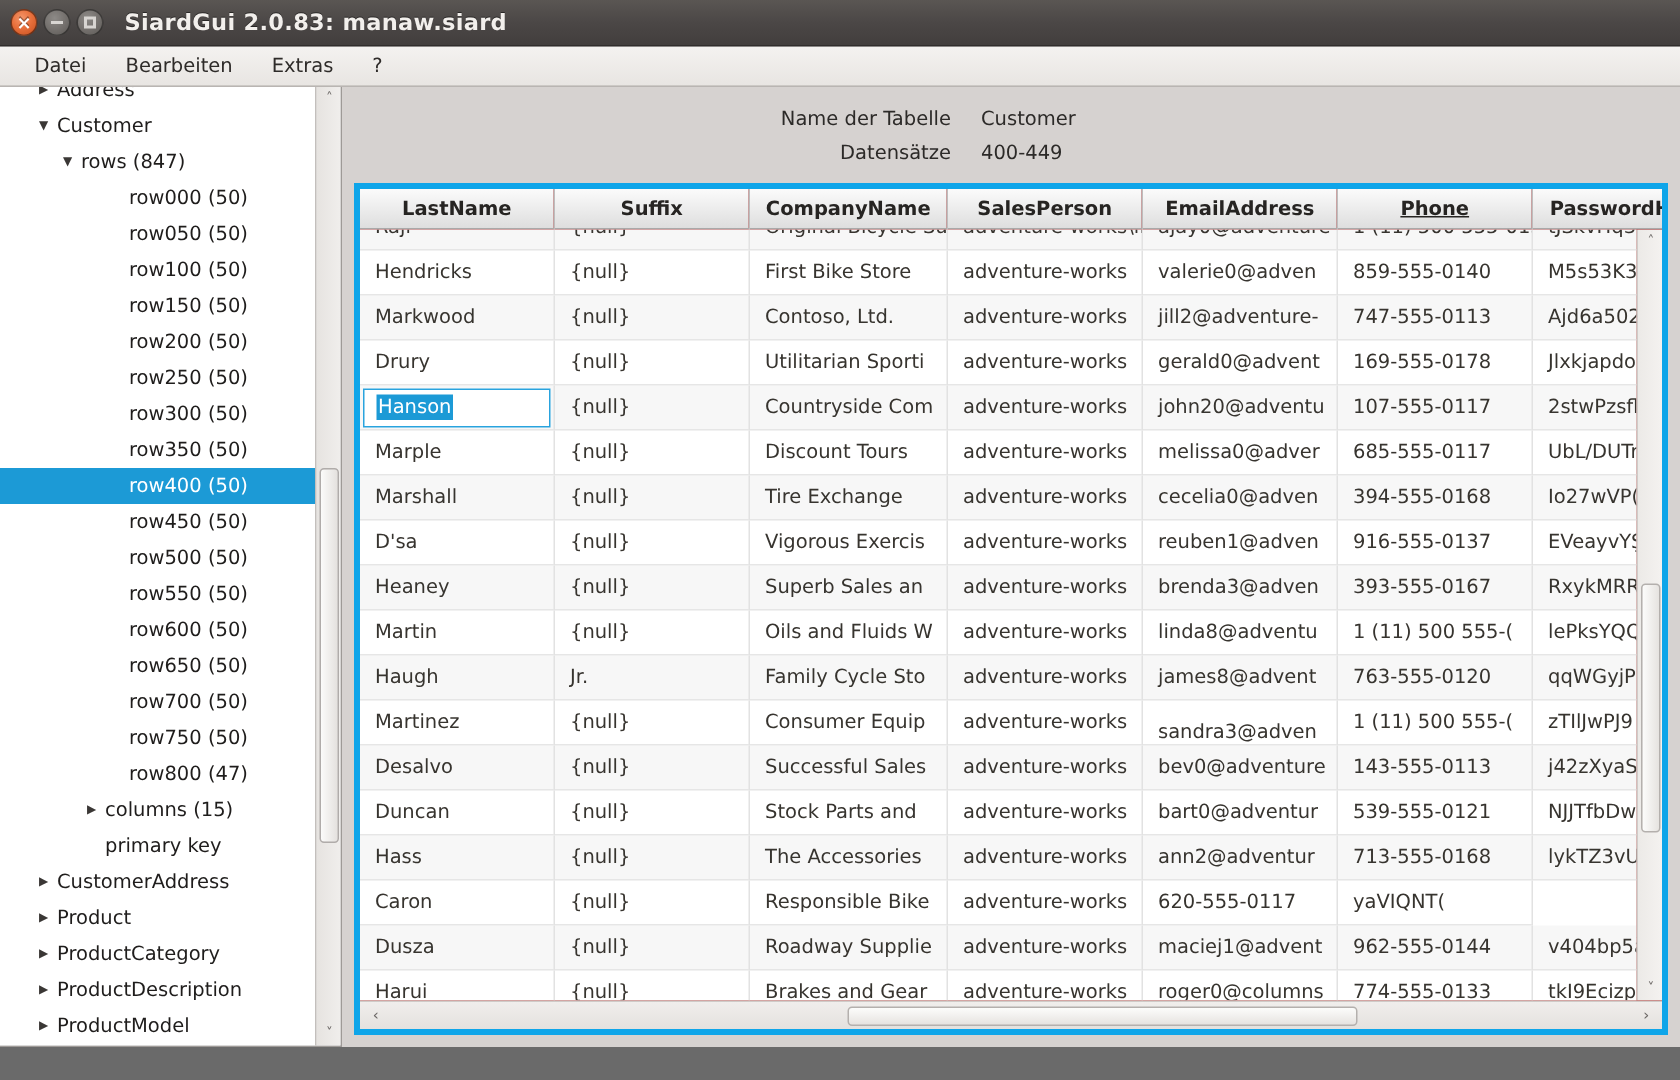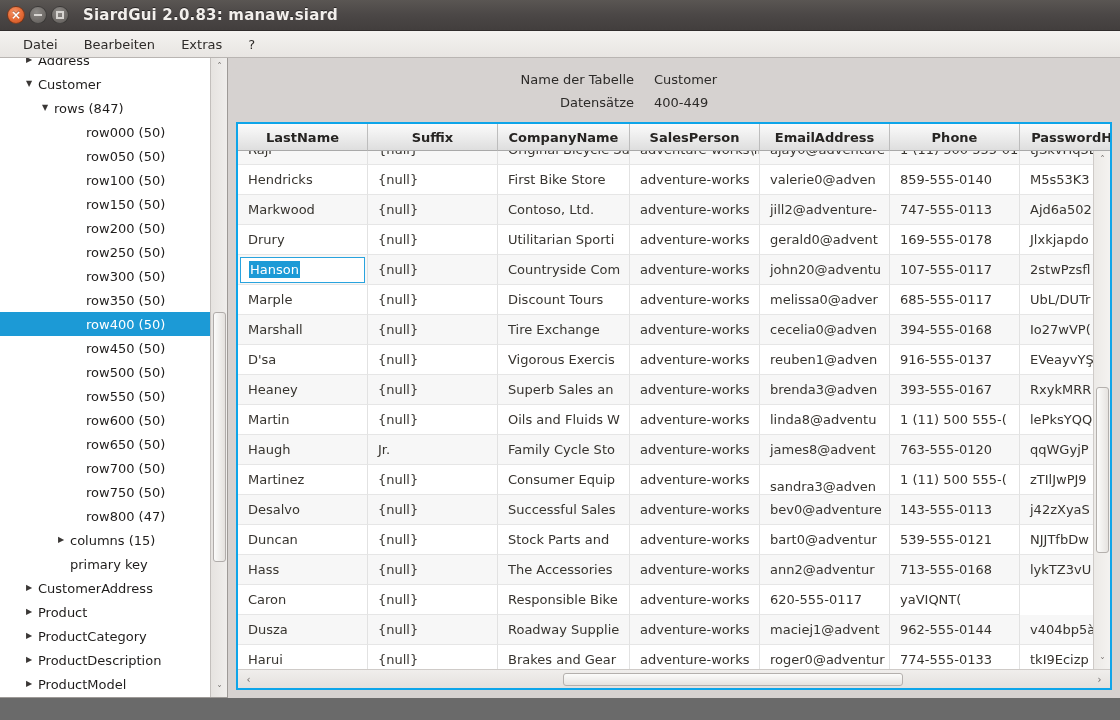--- a/index.html
+++ b/index.html
@@ -119,21 +119,21 @@
   .metarow {
     display: flex; justify-content: center; align-items: center;
     font-size: 13px; color: #2c2a28; height: 23px;
   }
   .metalabel { width: 190px; text-align: right; padding-right: 20px; }
   .metavalue { width: 230px; text-align: left; }
 
   
   .tablebox {
     flex: 1 1 auto; margin-top: 8px;
-    border: 2px solid #0ea5e9; background: #b91c1c;
+    border: 4px solid #0ea5e9; background: #b91c1c;
     display: flex; flex-direction: column; min-height: 0;
     overflow: hidden;
   }
   .tablehead { display: flex; height: 27px; flex: 0 0 27px; }
   .th {
     background: linear-gradient(to bottom,#fbfbfb 0%,#ececec 52%,#dedede 100%);
     border-right: 1px solid #bdbdbd; border-bottom: 1px solid #a9a9a9;
     font-size: 13px; font-weight: bold; color: #262422;
     display: flex; align-items: center; justify-content: center;
     overflow: hidden; white-space: nowrap;
@@ -364,21 +364,21 @@
         <div class="metavalue">400-449</div>
       </div>
 
       <div class="tablebox">
         <div class="tablehead" id="table-head">
             <div class="th" style="width: 130px; flex: 0 0 130px;">LastName</div>
             <div class="th" style="width: 130px; flex: 0 0 130px;">Suffix</div>
             <div class="th" style="width: 132px; flex: 0 0 132px;">CompanyName</div>
             <div class="th" style="width: 130px; flex: 0 0 130px;">SalesPerson</div>
             <div class="th" style="width: 130px; flex: 0 0 130px;">EmailAddress</div>
-            <div class="th" style="width: 130px; flex: 0 0 130px;">Phone</div>
+            <div class="th" style="width: 130px; flex: 0 0 130px; text-decoration: underline;">Phone</div>
             <div class="th" style="width: 130px; flex: 0 0 130px;">PasswordHash</div>
           </div>
         <div class="tablebodywrap">
           <div class="tablebody">
             <div class="rows" id="table-rows">
                 <div class="tr">
                   <div class="td" style="width: 130px; flex: 0 0 130px;">
                     <span>Raji</span>
                   </div>
                   <div class="td" style="width: 130px; flex: 0 0 130px;">
@@ -774,21 +774,21 @@
                   <div class="td" style="width: 130px; flex: 0 0 130px;">
                     <span>{null}</span>
                   </div>
                   <div class="td" style="width: 132px; flex: 0 0 132px;">
                     <span>Brakes and Gear</span>
                   </div>
                   <div class="td" style="width: 130px; flex: 0 0 130px;">
                     <span>adventure-works</span>
                   </div>
                   <div class="td" style="width: 130px; flex: 0 0 130px;">
-                    <span>roger0@adventur</span>
+                    <span>roger0@columns</span>
                   </div>
                   <div class="td" style="width: 130px; flex: 0 0 130px;">
                     <span>774-555-0133</span>
                   </div>
                   <div class="td" style="width: 130px; flex: 0 0 130px;">
                     <span>tkI9Ecizp</span>
                   </div>
                 </div>
               </div>
           </div>

